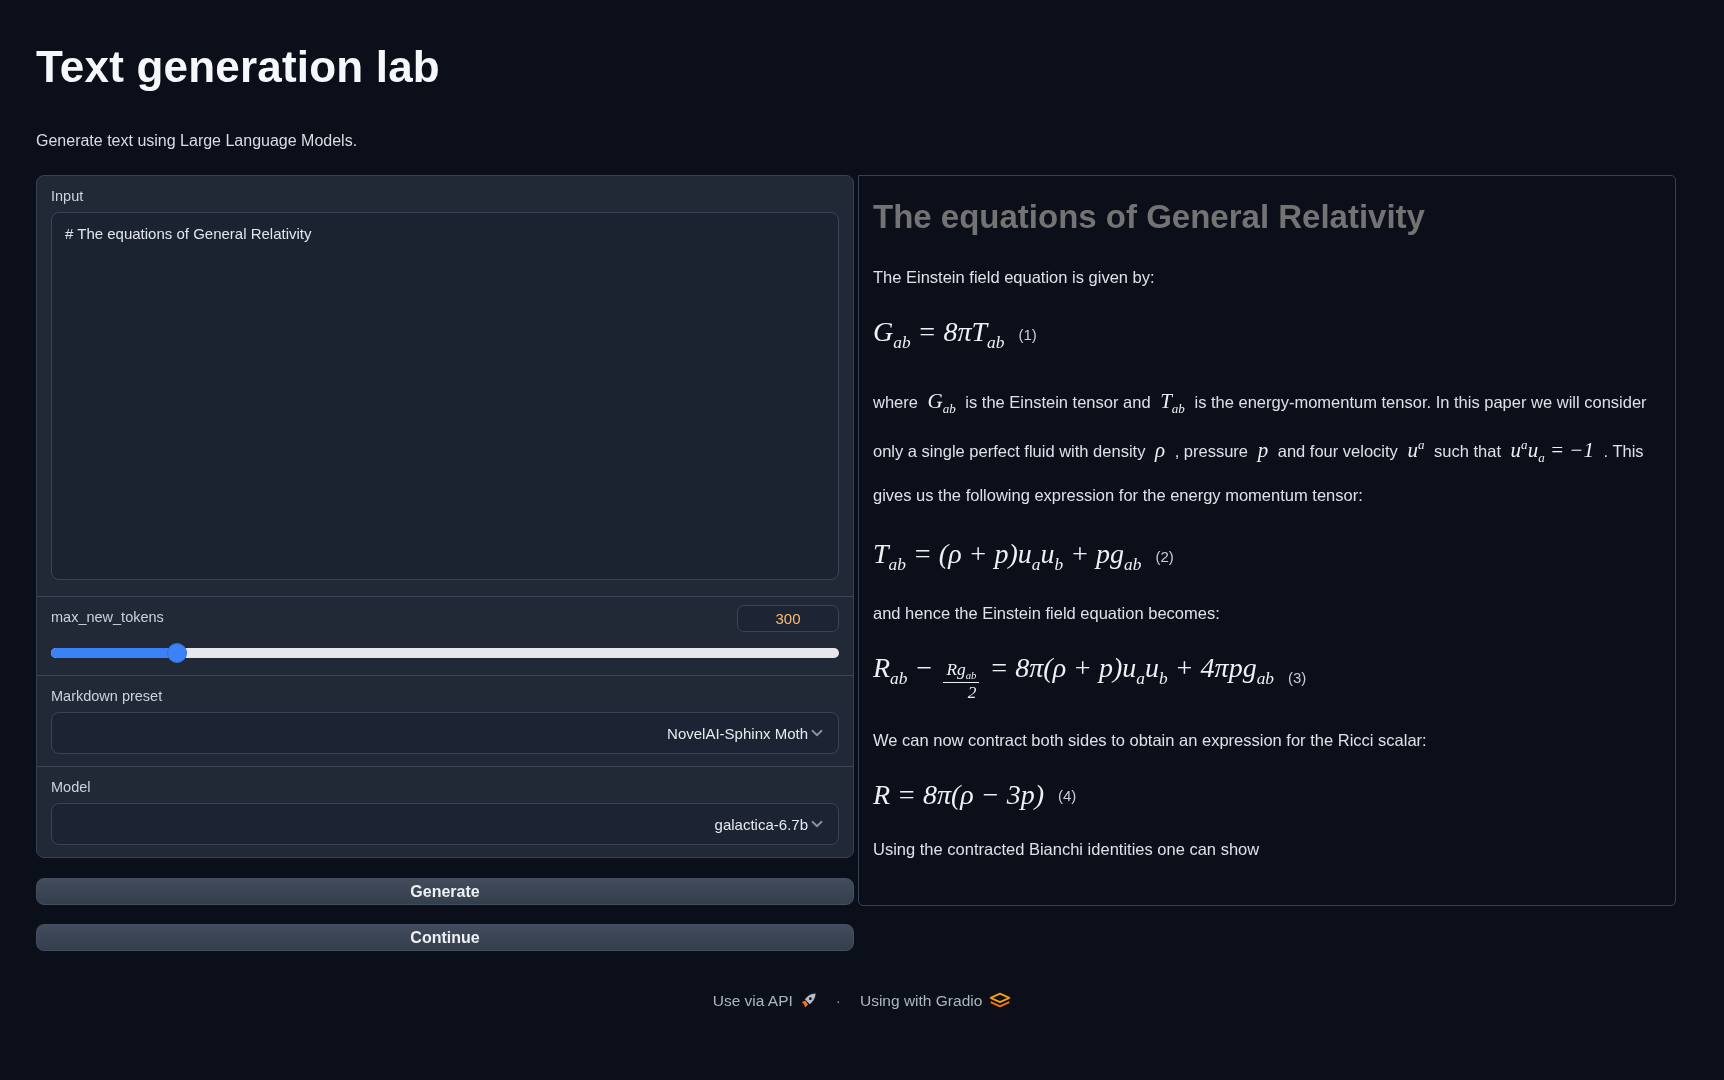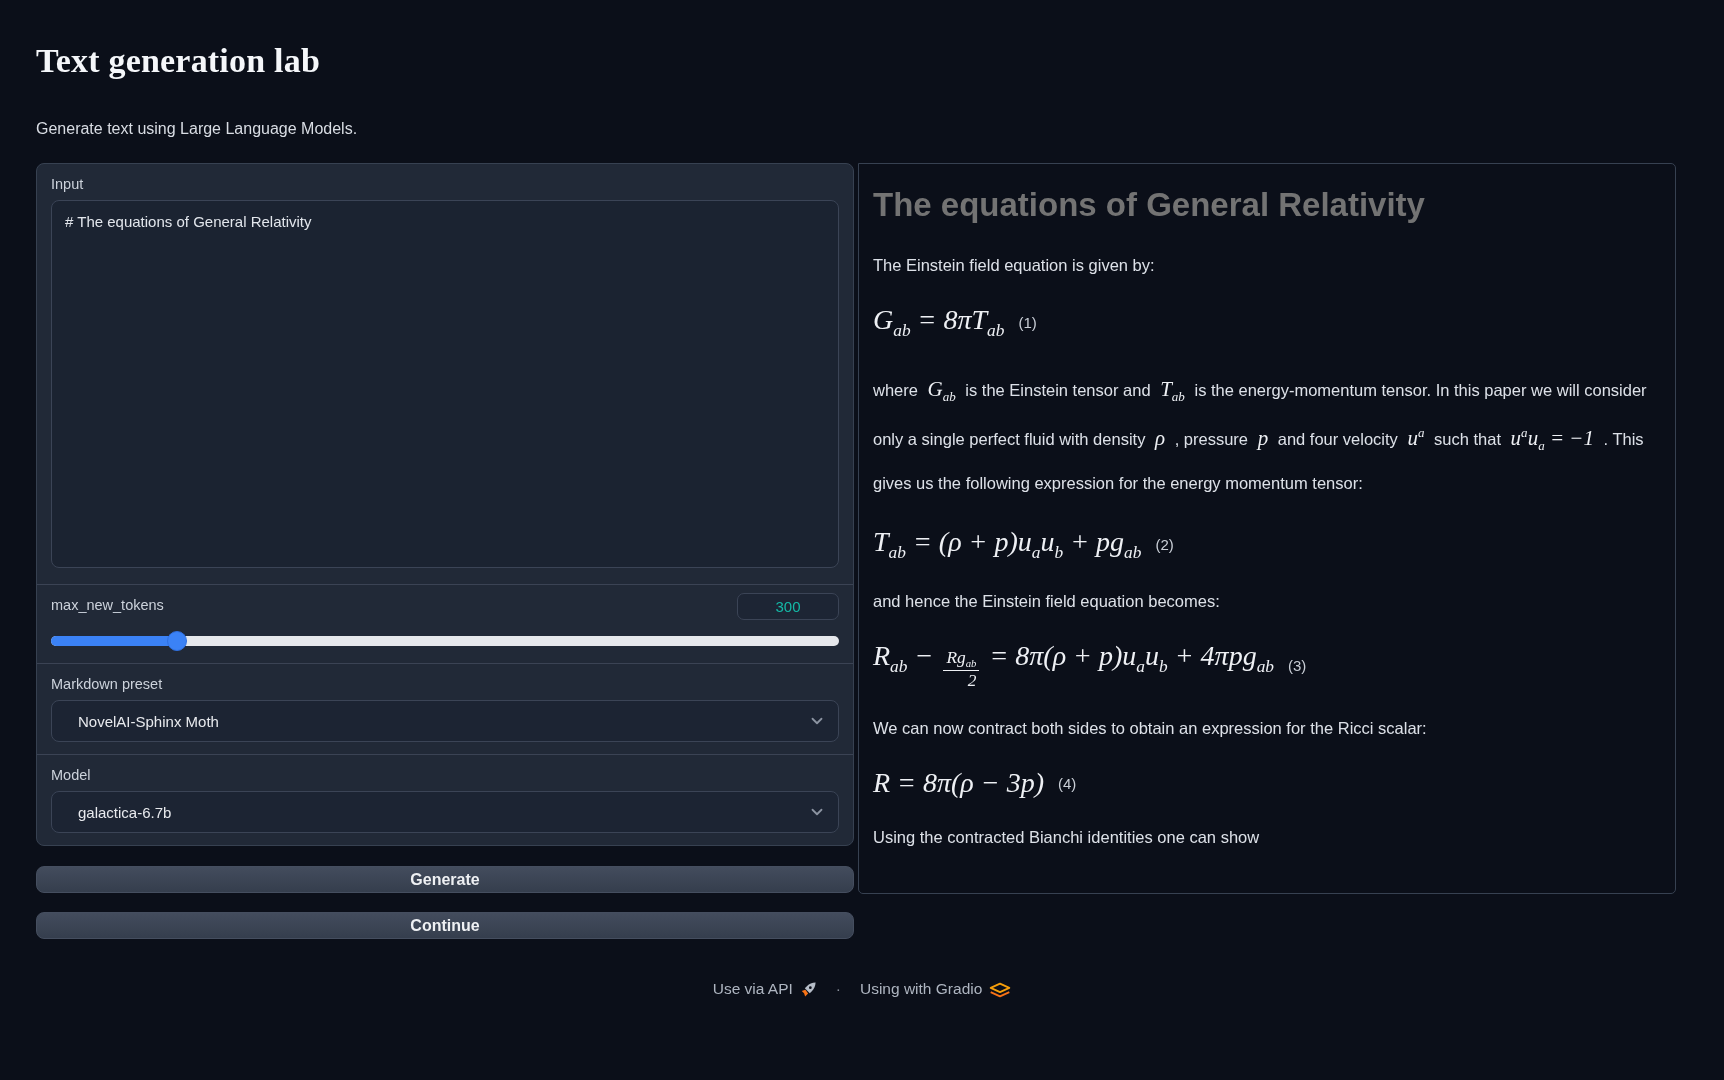--- a/index.html
+++ b/index.html
@@ -5,21 +5,21 @@
   * { margin:0; padding:0; box-sizing:border-box; }
   html,body { width:1724px; height:1080px; overflow:hidden; }
   body {
     background:#0b0f19;
     font-family:"Liberation Sans", sans-serif;
     color:#dde1e8;
   }
   .page { padding:0 36px; }
   .app-title {
     margin-top:42px;
-    font-size:34px; font-weight:700; color:#f5f7fa; letter-spacing:.2px;font-family:Liberation Serif, serif;
+    font-size:44px; font-weight:700; color:#f5f7fa; letter-spacing:.2px;
   }
   .app-subtitle { margin-top:40px; font-size:16px; color:#d9dde4; }
 
   .main-row { display:flex; gap:4px; margin-top:25px; align-items:flex-start; }
   .col { width:818px; flex:0 0 auto; }
 
   
   .form-panel {
     background:#212937; border:1px solid #374151; border-radius:8px;
     overflow:hidden;
@@ -30,39 +30,39 @@
   textarea.input-area {
     width:100%; height:368px; resize:none; outline:none;
     background:#1b2331; border:1px solid #3b4456; border-radius:8px;
     color:#e2e6ec; font-size:15px; font-family:"Liberation Sans", sans-serif;
     padding:10px 13px; line-height:1.45;
   }
   .slider-head { display:flex; align-items:flex-start; justify-content:space-between; }
   input.num-input {
     width:102px; height:27px; text-align:center;
     background:#1d2534; border:1px solid #3b4456; border-radius:7px;
-    color:#14b8a6; font-size:15px; font-family:"Liberation Sans", sans-serif;
+    color:#fdba74; font-size:15px; font-family:"Liberation Sans", sans-serif;
     outline:none; margin-top:-4px;
   }
   .slider-row { position:relative; height:20px; margin-top:10px; }
   .slider-track {
     position:absolute; left:0; right:0; top:5px; height:10px;
     background:#e6e8ec; border-radius:6px;
   }
   .slider-fill {
     position:absolute; left:0; top:5px; height:10px;
     background:#3b82f6; border-radius:6px 0 0 6px; width:16%;
   }
   .slider-thumb {
     position:absolute; top:0; width:20px; height:20px; border-radius:50%;
     background:#3b82f6; border:1px solid #2f6fe0; left:calc(16% - 10px);
   }
   .dropdown {
     height:42px; background:#1c2433; border:1px solid #3b4456; border-radius:8px;
-    display:flex; align-items:center; justify-content:space-between;
+    display:flex; align-items:center; justify-content:flex-end;
     padding:0 12px 0 26px; cursor:pointer;
   }
   .dropdown .dd-value { font-size:15px; color:#e8eaee; }
 
   .btn {
     width:100%; height:27px; border-radius:8px; border:1px solid #454e5f;
     background:linear-gradient(180deg,#434c5d 0%,#353e4d 100%);
     color:#eef0f3; font-size:16px; font-weight:700;
     font-family:"Liberation Sans", sans-serif; cursor:pointer;
   }
@@ -104,21 +104,21 @@
   }
   .frac { display:inline-block; text-align:right; vertical-align:-0.75em; line-height:1.1; margin:0 3px; }
   .frac .num, .frac .den { display:block; font-size:62%; padding:0 3px; }
   .frac .den { border-top:1.6px solid #eef0f4; }
 
   
   .footer {
     margin-top:41px; display:flex; align-items:center; justify-content:center;
     gap:10px; font-size:15.5px; color:#aeb5c0;
   }
-  .footer a { color:#aeb5c0; text-decoration:none; display:flex; align-items:flex-end; gap:7px; cursor:pointer; }
+  .footer a { color:#aeb5c0; text-decoration:none; display:flex; align-items:flex-start; gap:7px; cursor:pointer; }
   .footer .dot { color:#8a919c; margin:0 9px; }
   .icon { display:inline-flex; align-items:center; }
 </style>
 </head>
 <body>
 
 <div class="page">
 
   <h1 class="app-title">Text generation lab</h1>
   <div class="app-subtitle">Generate text using Large Language Models.</div>

